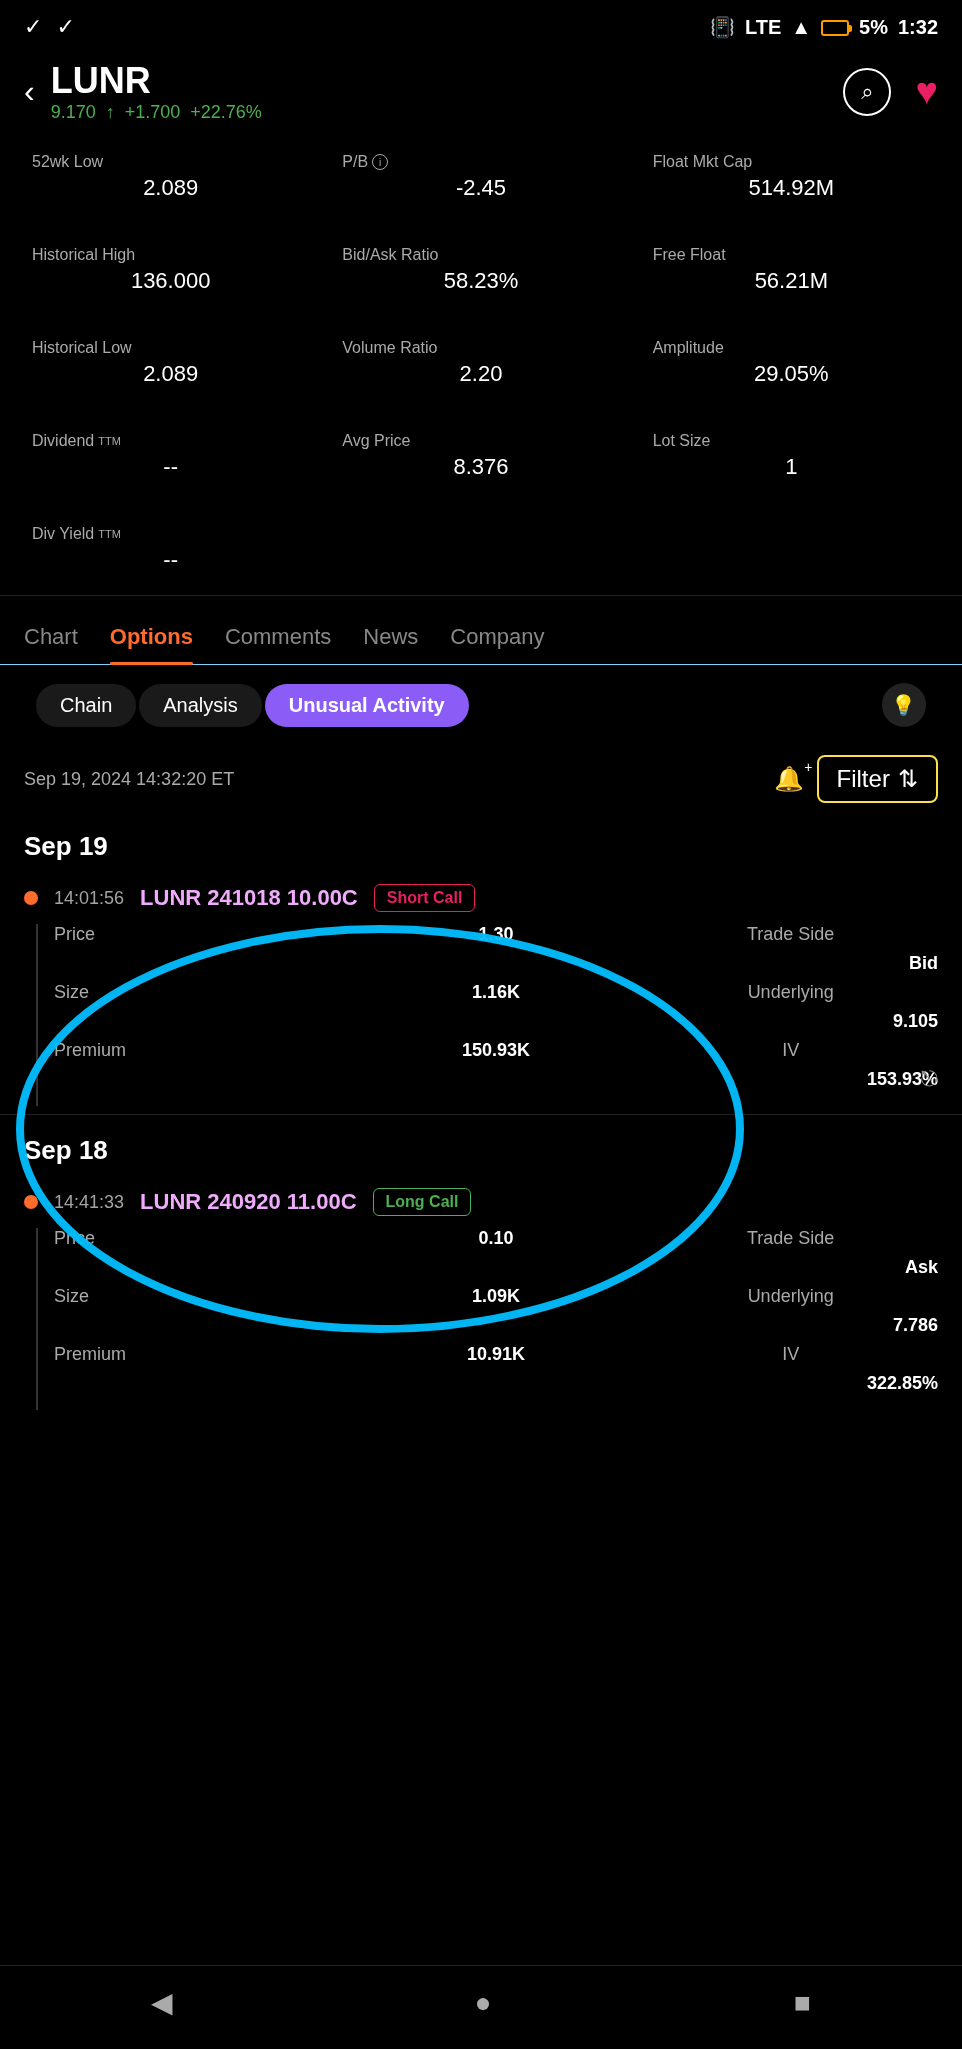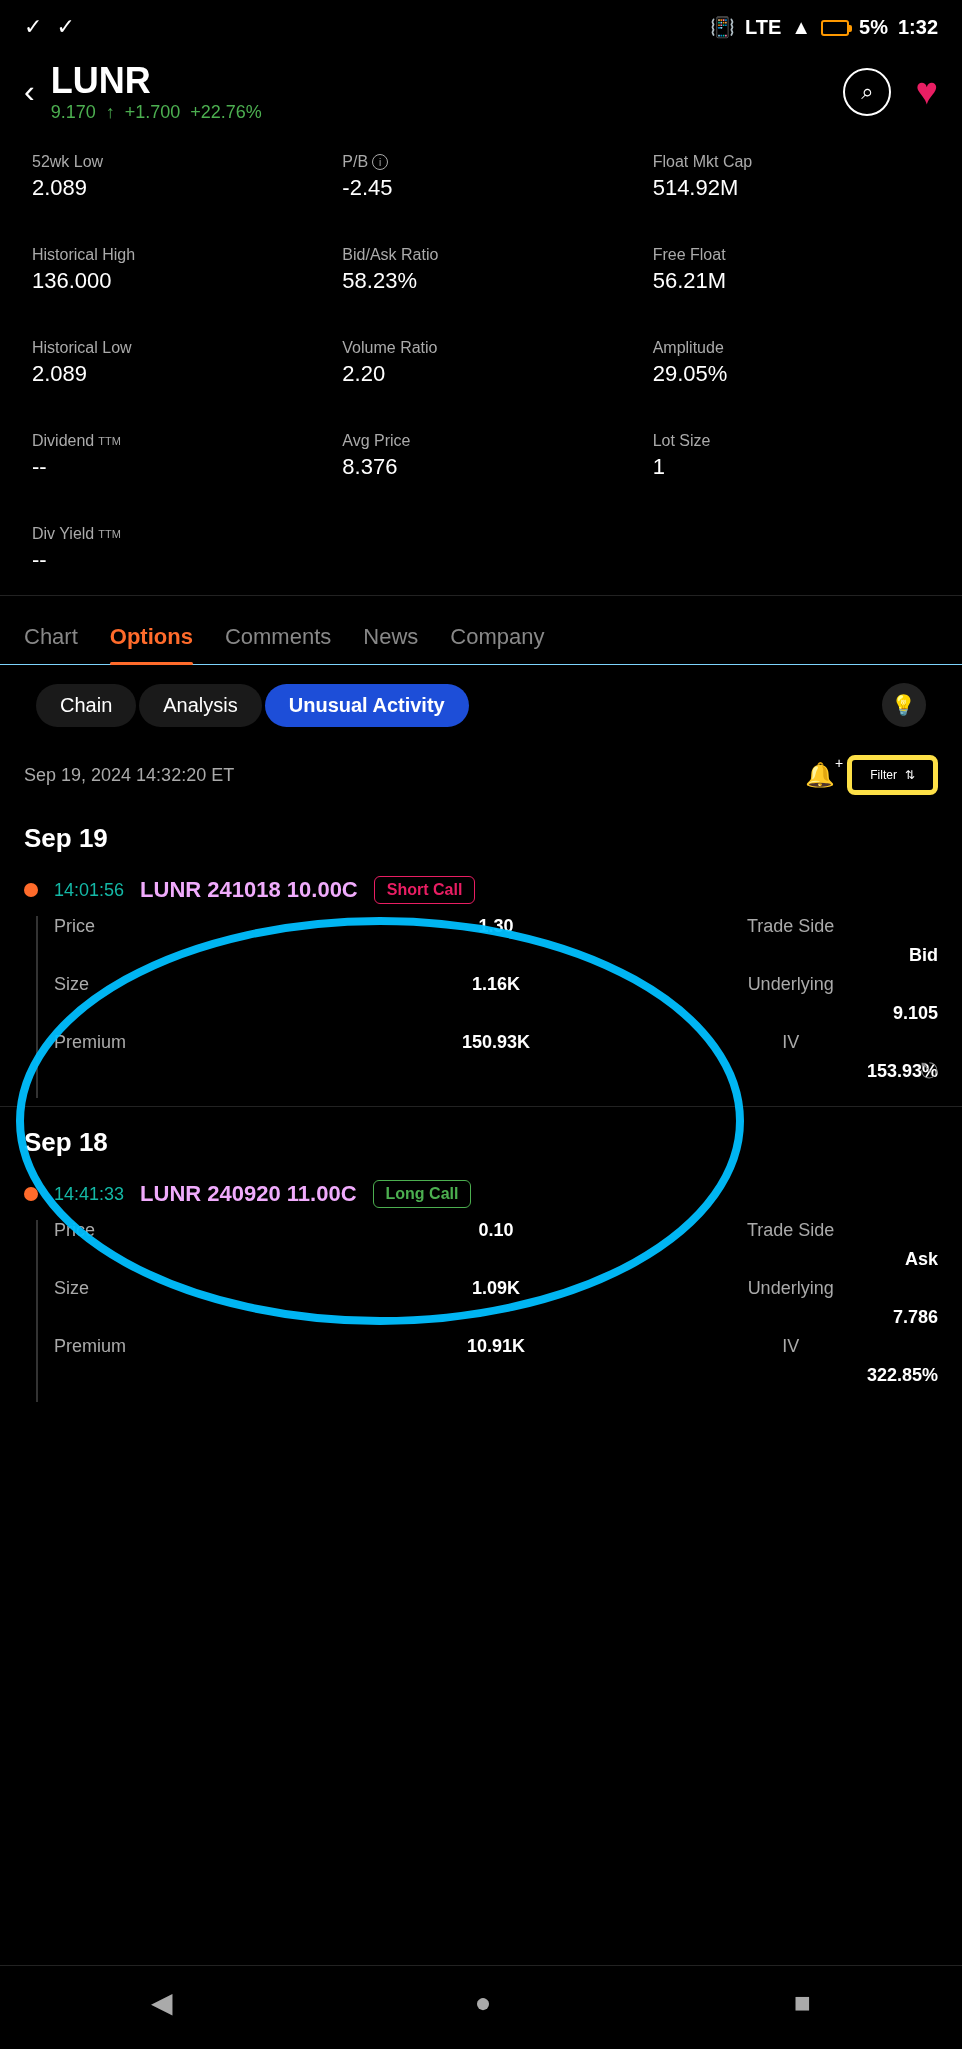--- a/index.html
+++ b/index.html
@@ -128,20 +128,21 @@
       color: #aaa;
       margin-bottom: 4px;
       display: flex;
       align-items: center;
       gap: 4px;
     }
     .stat-value {
       font-size: 22px;
       color: #fff;
       font-weight: 400;
+      text-align: center;
     }
     .info-icon {
       display: inline-flex;
       width: 16px;
       height: 16px;
       border: 1px solid #aaa;
       border-radius: 50%;
       align-items: center;
       justify-content: center;
       font-size: 10px;
@@ -194,21 +195,21 @@
     }
     .sub-tab {
       padding: 10px 24px;
       border-radius: 24px;
       font-size: 20px;
       cursor: pointer;
       background: #1a1a1a;
       color: #fff;
     }
     .sub-tab.active-unusual {
-      background: #1d4ed8;
+      background: #8b5cf6;
       color: #fff;
       font-weight: 600;
     }
     .light-icon {
       margin-left: auto;
       width: 44px;
       height: 44px;
       border-radius: 50%;
       background: #222;
       display: flex;
@@ -244,23 +245,23 @@
       font-size: 12px;
       position: absolute;
       top: -4px;
       right: -6px;
     }
     .filter-btn {
       display: flex;
       align-items: center;
       gap: 8px;
       padding: 8px 18px;
-      border: 5px solid #fde047;
+      border: 2px solid #fde047;
       border-radius: 8px;
-      font-size: 12px;
+      font-size: 24px;
       color: #fff;
       cursor: pointer;
       background: transparent;
     }
 
     
     .section-date {
       font-size: 26px;
       font-weight: 700;
       padding: 12px 24px;
@@ -280,21 +281,21 @@
     }
     .dot {
       width: 14px;
       height: 14px;
       border-radius: 50%;
       background: #ff6b2b;
       flex-shrink: 0;
     }
     .activity-time {
       font-size: 18px;
-      color: #14b8a6;
+      color: #a3a3a3;
     }
     .activity-name {
       font-size: 22px;
       font-weight: 700;
       color: #f0abfc;
     }
     .badge {
       padding: 4px 12px;
       border-radius: 6px;
       font-size: 16px;

